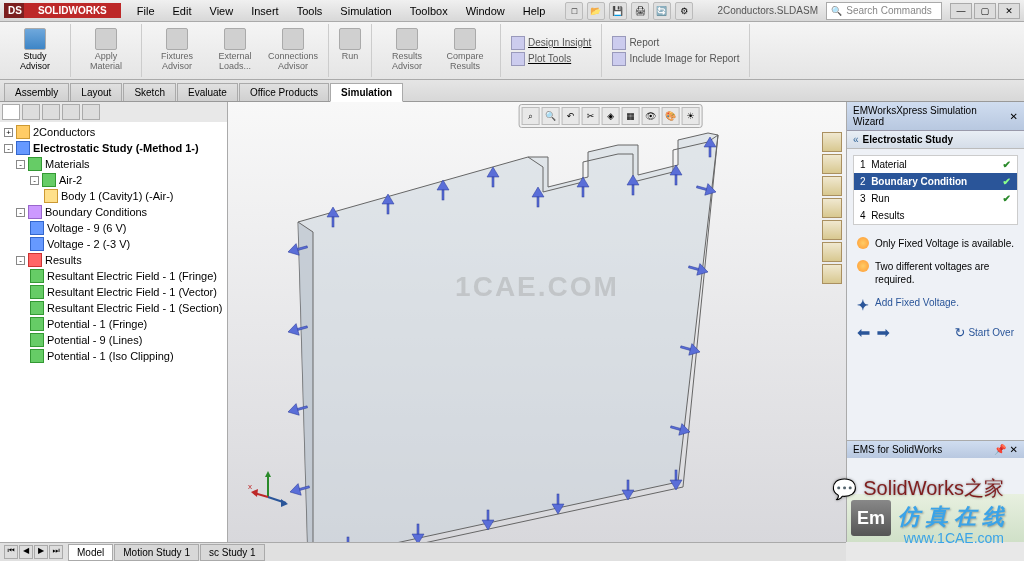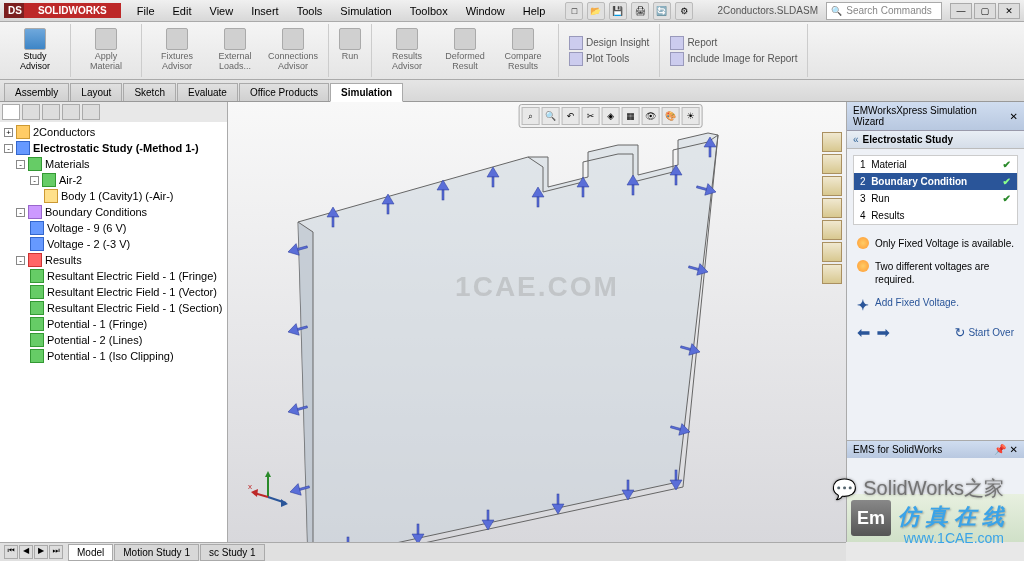--- a/index.html
+++ b/index.html
@@ -97,21 +97,21 @@
 
 
 .bottom-tabs { position: absolute; bottom: 0; left: 0; right: 178px; height: 19px; background: #e0e0e0; display: flex; align-items: center; padding-left: 4px; gap: 1px; border-top: 1px solid #aaa; }
 .btab { padding: 2px 8px; font-size: 10px; background: #d8d8d8; border: 1px solid #aaa; }
 .btab.active { background: #fff; }
 .btab-nav { display: flex; gap: 1px; margin-right: 4px; }
 .btab-nav-btn { width: 14px; height: 14px; background: #ddd; border: 1px solid #aaa; font-size: 8px; text-align: center; }
 
 
 .overlay-wm { position: absolute; pointer-events: none; }
-.wm1 { right: 20px; top: 475px; font-size: 20px; color: #737373; text-shadow: 0 0 3px rgba(0,0,0,0.4); display: flex; align-items: center; gap: 6px; }
+.wm1 { right: 20px; top: 475px; font-size: 20px; color: #7f1d1d; text-shadow: 0 0 3px rgba(0,0,0,0.4); display: flex; align-items: center; gap: 6px; }
 .wm1::before { content: "💬"; }
 .wm2 { right: 20px; top: 502px; font-size: 22px; color: #3aa3e8; font-weight: bold; font-style: italic; text-shadow: 1px 1px 2px rgba(0,0,0,0.3); }
 .wm3 { right: 20px; top: 530px; font-size: 14px; color: #3aa3e8; }
 </style>
 </head>
 <body>
 
 <div class="titlebar">
   <span class="logo-ds logo">DS</span>
   <span class="logo">SOLIDWORKS</span>
@@ -187,31 +187,26 @@
   </div>
   <div class="ribbon-group">
       <div class="ribbon-row">
     <div class="ribbon-btn">
           <div class="ribbon-icon"></div>
           <div class="ribbon-label">Results
 Advisor</div>
         </div>
     <div class="ribbon-btn">
           <div class="ribbon-icon"></div>
-          <div class="ribbon-label">Deformed
-Result</div>
-        </div>
-    <div class="ribbon-btn">
-          <div class="ribbon-icon"></div>
           <div class="ribbon-label">Compare
 Results</div>
         </div>
   </div>
     </div>
-  <div class="ribbon-group" style="flex-direction:column;align-items:flex-start;justify-content:center;">
+  <div class="ribbon-group" style="flex-direction:column;align-items:flex-start;justify-content:center;text-decoration:underline;">
     <div class="ribbon-small">
         <div class="ribbon-small-icon"></div>
         <span>Design Insight</span>
       </div>
     <div class="ribbon-small">
         <div class="ribbon-small-icon"></div>
         <span>Plot Tools</span>
       </div>
   </div>
   <div class="ribbon-group" style="flex-direction:column;align-items:flex-start;justify-content:center;">
@@ -299,21 +294,21 @@
       <div class="tree-node indent2">
           <span class="tree-icon green"></span>
           <span>Resultant Electric Field - 1 (Section)</span>
         </div>
       <div class="tree-node indent2">
           <span class="tree-icon green"></span>
           <span>Potential - 1 (Fringe)</span>
         </div>
       <div class="tree-node indent2">
           <span class="tree-icon green"></span>
-          <span>Potential - 2 (Lines)</span>
+          <span>Potential - 9 (Lines)</span>
         </div>
       <div class="tree-node indent2">
           <span class="tree-icon green"></span>
           <span>Potential - 1 (Iso Clipping)</span>
         </div>
     </div>
   </div>
 
   <div class="viewport">
     <div class="view-toolbar">

